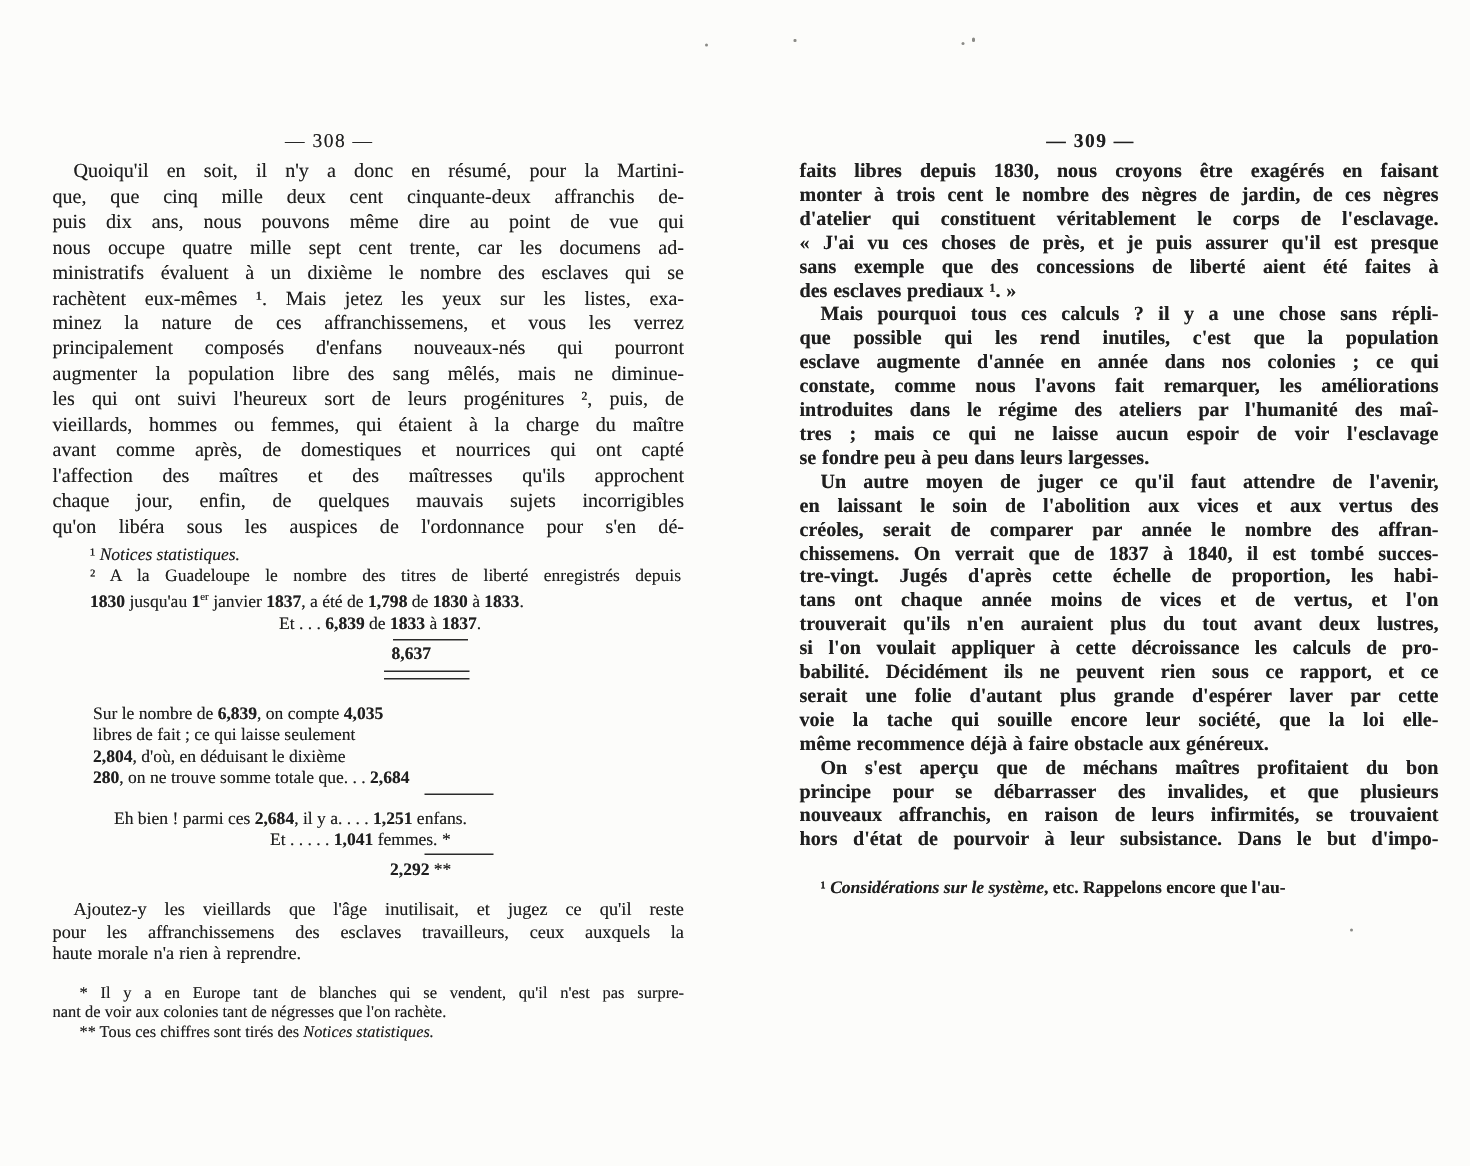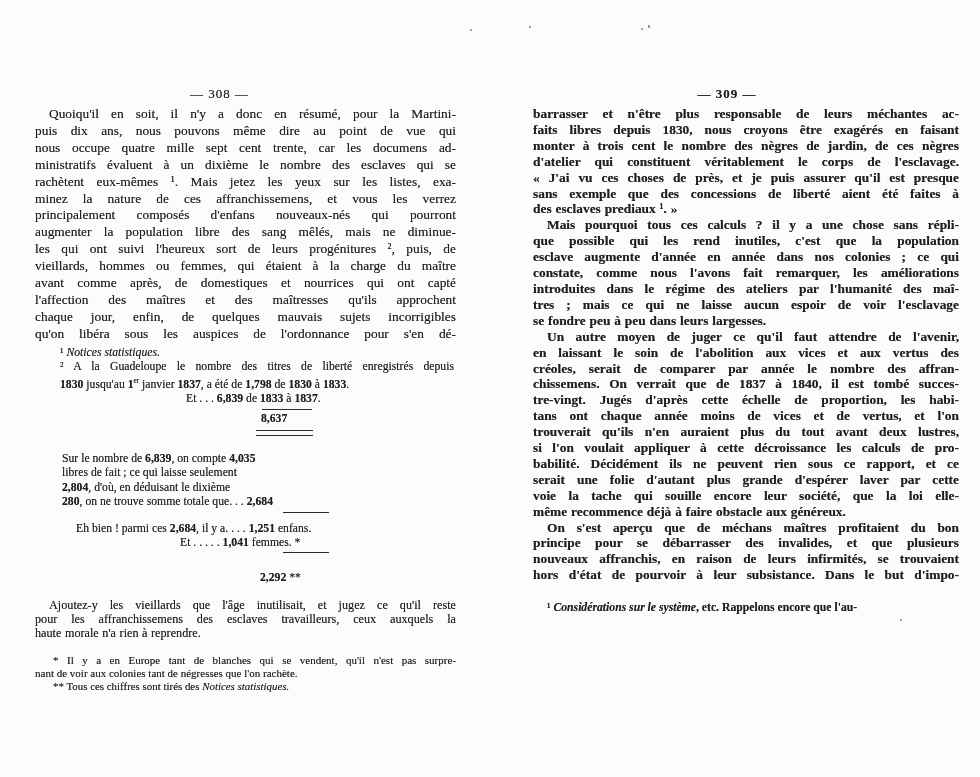--- a/index.html
+++ b/index.html
@@ -35,40 +35,41 @@
   .etline1{margin-left:126px;}
   .rule{border-top:1px solid #2a2a2a;}
   .rule1{width:50px;margin-left:202px;margin-top:3px;margin-bottom:2px;}
   .total1{margin-left:201px;}
   .dblrule{width:57px;margin-left:196px;height:4px;border-top:1px solid #2a2a2a;border-bottom:1px solid #2a2a2a;margin-top:3px;}
   .calc{margin-top:16px;margin-left:2px;line-height:14.6px;}
   .rule2{width:46px;margin-left:223px;margin-top:2px;margin-bottom:2px;}
   .ehbien1{margin-top:9px;margin-left:16px;}
   .etline2{margin-left:120px;}
   .rule3{width:46px;margin-left:223px;margin-top:2px;}
-  .total2{margin-left:200px;margin-top:18px;}
+  .total2{margin-left:200px;margin-top:3px;}
 
   .ajoutez{margin-top:12px;font-size:12.2px;line-height:14.4px;word-spacing:0.5px;}
   .astfn{margin-top:13px;font-size:11px;line-height:12.8px;}
   .astfn2{margin-top:1px;font-size:10.9px;line-height:12.8px;}
 
   .rfn{margin-top:18px;font-size:11.7px;line-height:14.6px;}
 
   .speck{position:absolute;background:#8a8a86;border-radius:50%;}
 </style>
 </head>
 <body>
 
 <div>
 
   <div class="page page-left">
     <div class="pg-header">— 308 —</div>
 
     <div class="main-l jlines jall ind">
         <div class="tl"><span>Quoiqu'il en soit, il n'y a donc en résumé, pour la Martini-</span></div>
+        <div class="tl"><span>que, que cinq mille deux cent cinquante-deux affranchis de-</span></div>
         <div class="tl"><span>puis dix ans, nous pouvons même dire au point de vue qui</span></div>
         <div class="tl"><span>nous occupe quatre mille sept cent trente, car les documens ad-</span></div>
         <div class="tl"><span>ministratifs évaluent à un dixième le nombre des esclaves qui se</span></div>
         <div class="tl"><span>rachètent eux-mêmes ¹. Mais jetez les yeux sur les listes, exa-</span></div>
         <div class="tl"><span>minez la nature de ces affranchissemens, et vous les verrez</span></div>
         <div class="tl"><span>principalement composés d'enfans nouveaux-nés qui pourront</span></div>
         <div class="tl"><span>augmenter la population libre des sang mêlés, mais ne diminue-</span></div>
         <div class="tl"><span>les qui ont suivi l'heureux sort de leurs progénitures ², puis, de</span></div>
         <div class="tl"><span>vieillards, hommes ou femmes, qui étaient à la charge du maître</span></div>
         <div class="tl"><span>avant comme après, de domestiques et nourrices qui ont capté</span></div>
@@ -124,21 +125,20 @@
       </div>
     <div class="astfn2 ind18">
         <div class="tl"><span>** Tous ces chiffres sont tirés des </span><span class="it">Notices statistiques.</span></div>
       </div>
   </div>
 
   <div class="page page-right">
     <div class="pg-header">— 309 —</div>
 
     <div class="main-r first jlines">
-        <div class="tl"><span>barrasser et n'être plus responsable de leurs méchantes ac-</span></div>
         <div class="tl"><span>faits libres depuis 1830, nous croyons être exagérés en faisant</span></div>
         <div class="tl"><span>monter à trois cent le nombre des nègres de jardin, de ces nègres</span></div>
         <div class="tl"><span>d'atelier qui constituent véritablement le corps de l'esclavage.</span></div>
         <div class="tl"><span>« J'ai vu ces choses de près, et je puis assurer qu'il est presque</span></div>
         <div class="tl"><span>sans exemple que des concessions de liberté aient été faites à</span></div>
         <div class="tl"><span>des esclaves prediaux ¹. »</span></div>
       </div>
     <div class="main-r jlines ind">
         <div class="tl"><span>Mais pourquoi tous ces calculs ? il y a une chose sans répli-</span></div>
         <div class="tl"><span>que possible qui les rend inutiles, c'est que la population</span></div>

